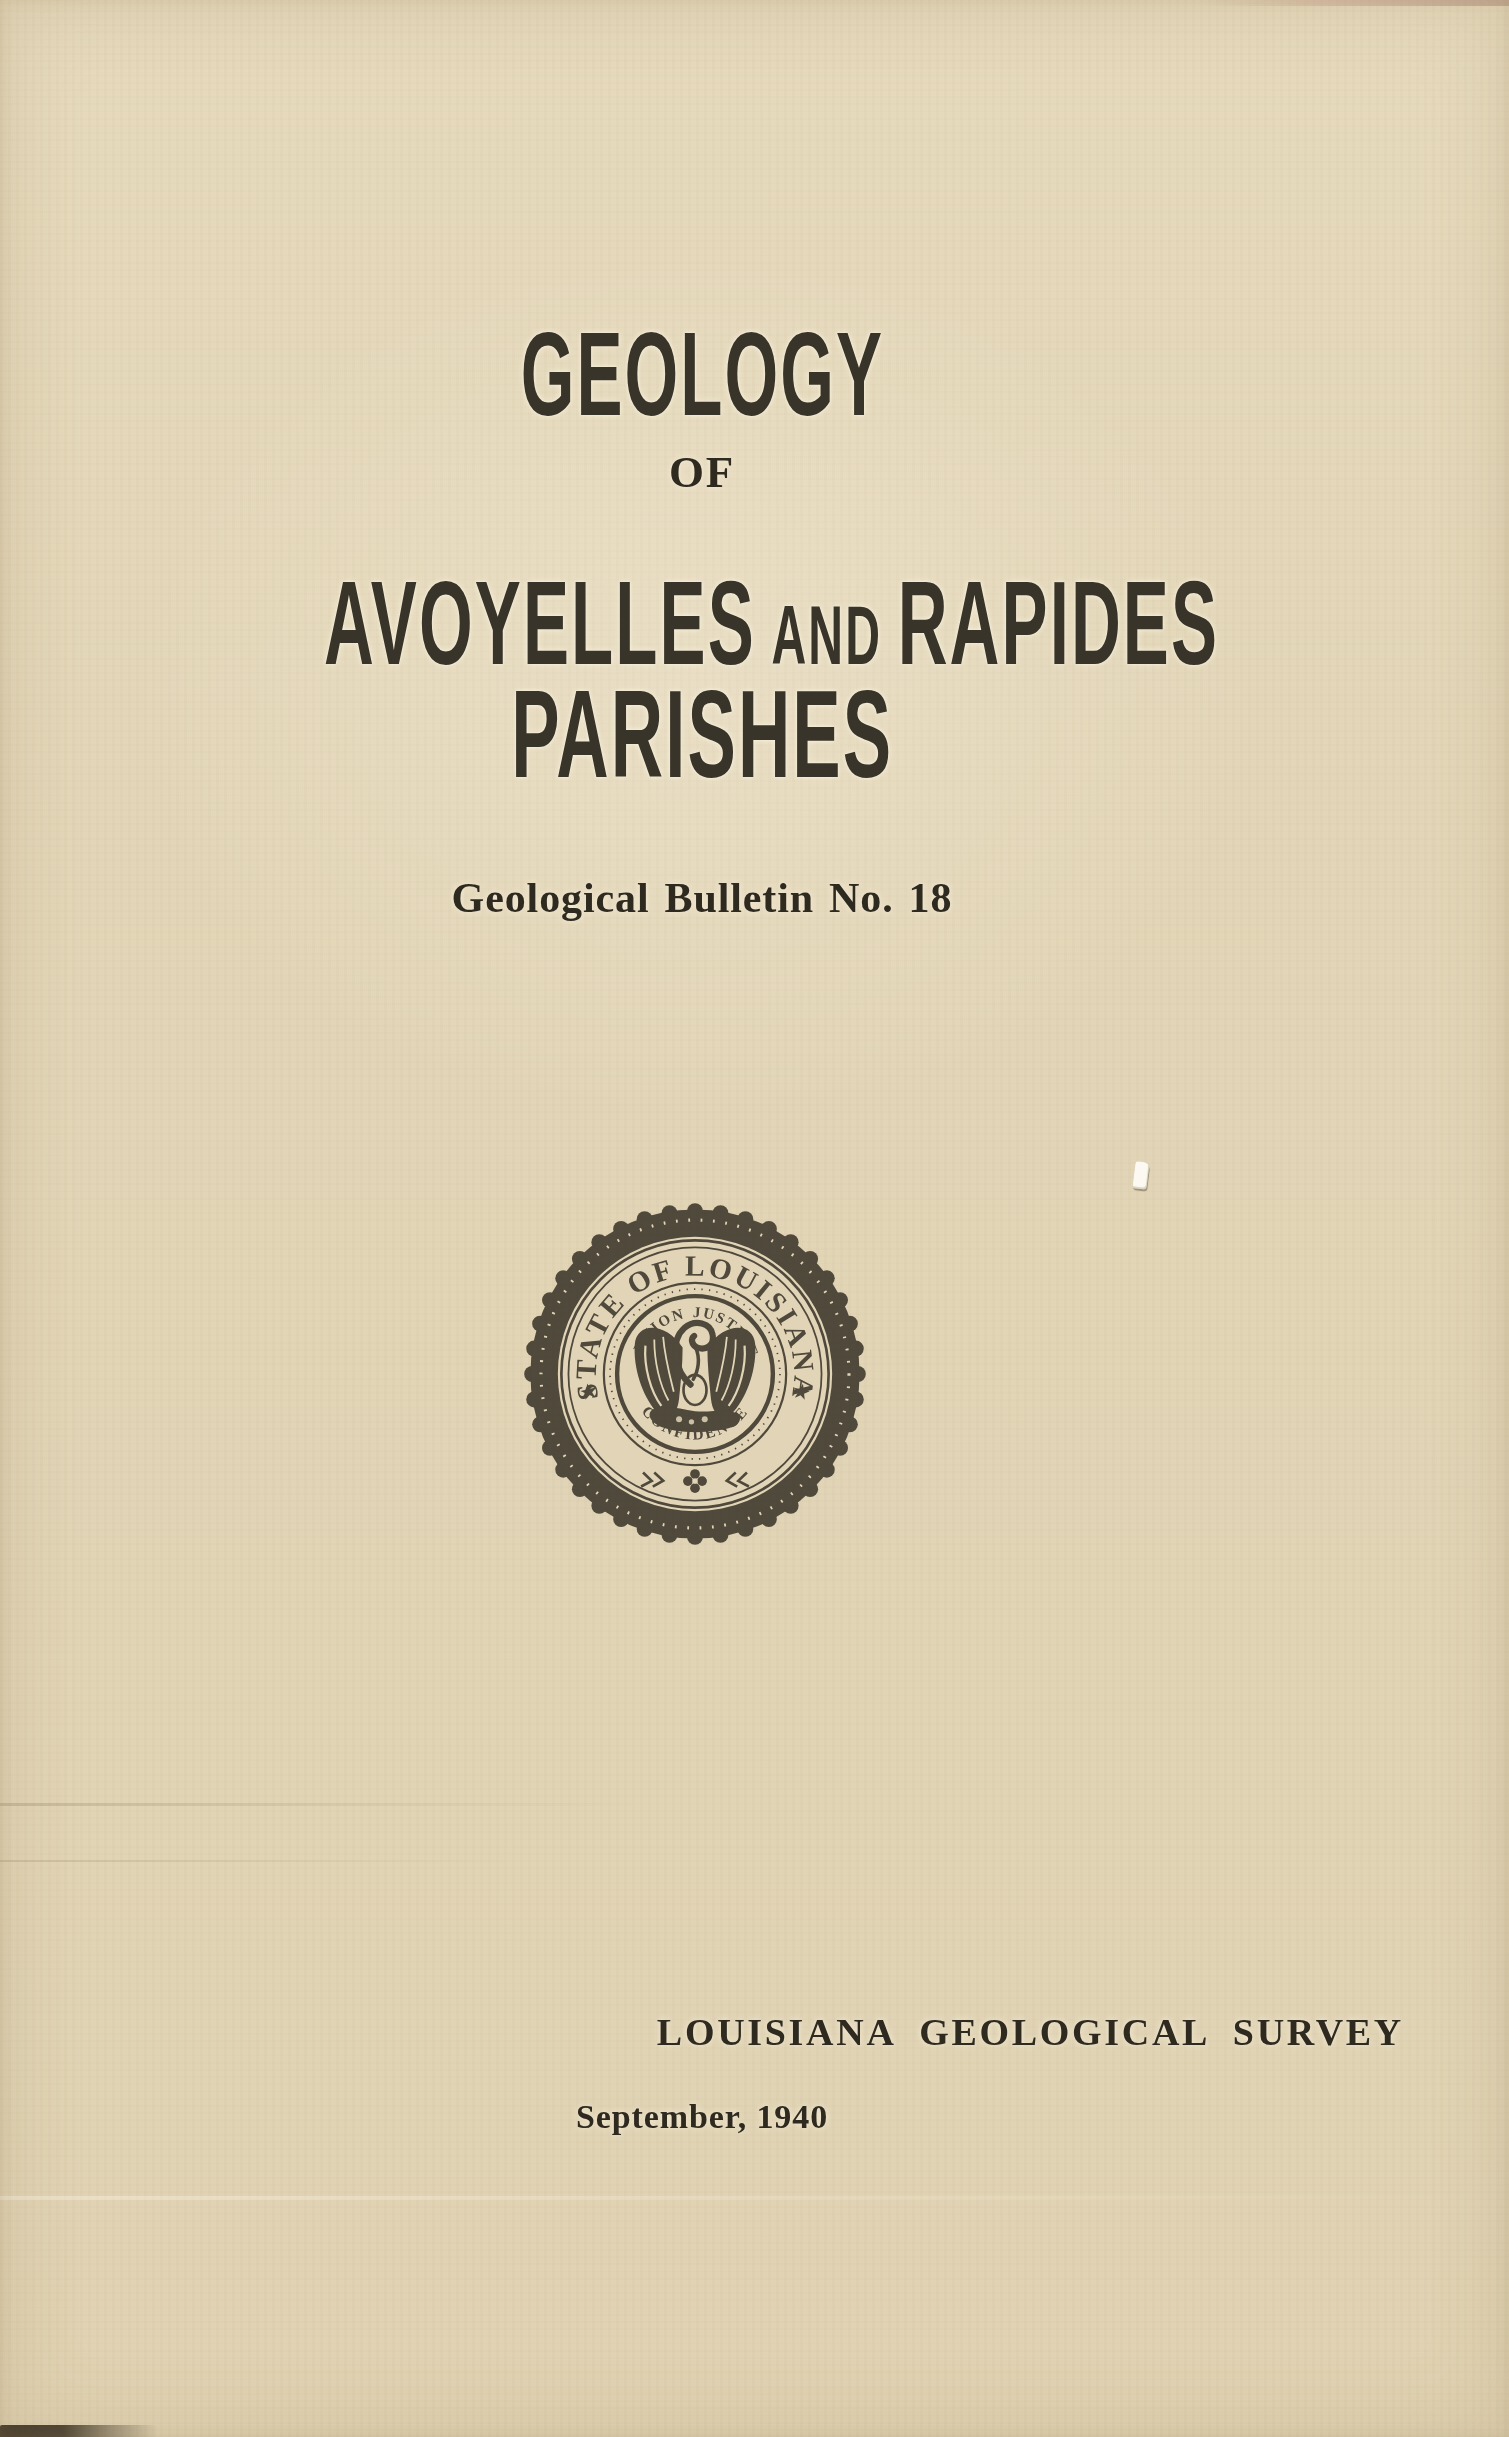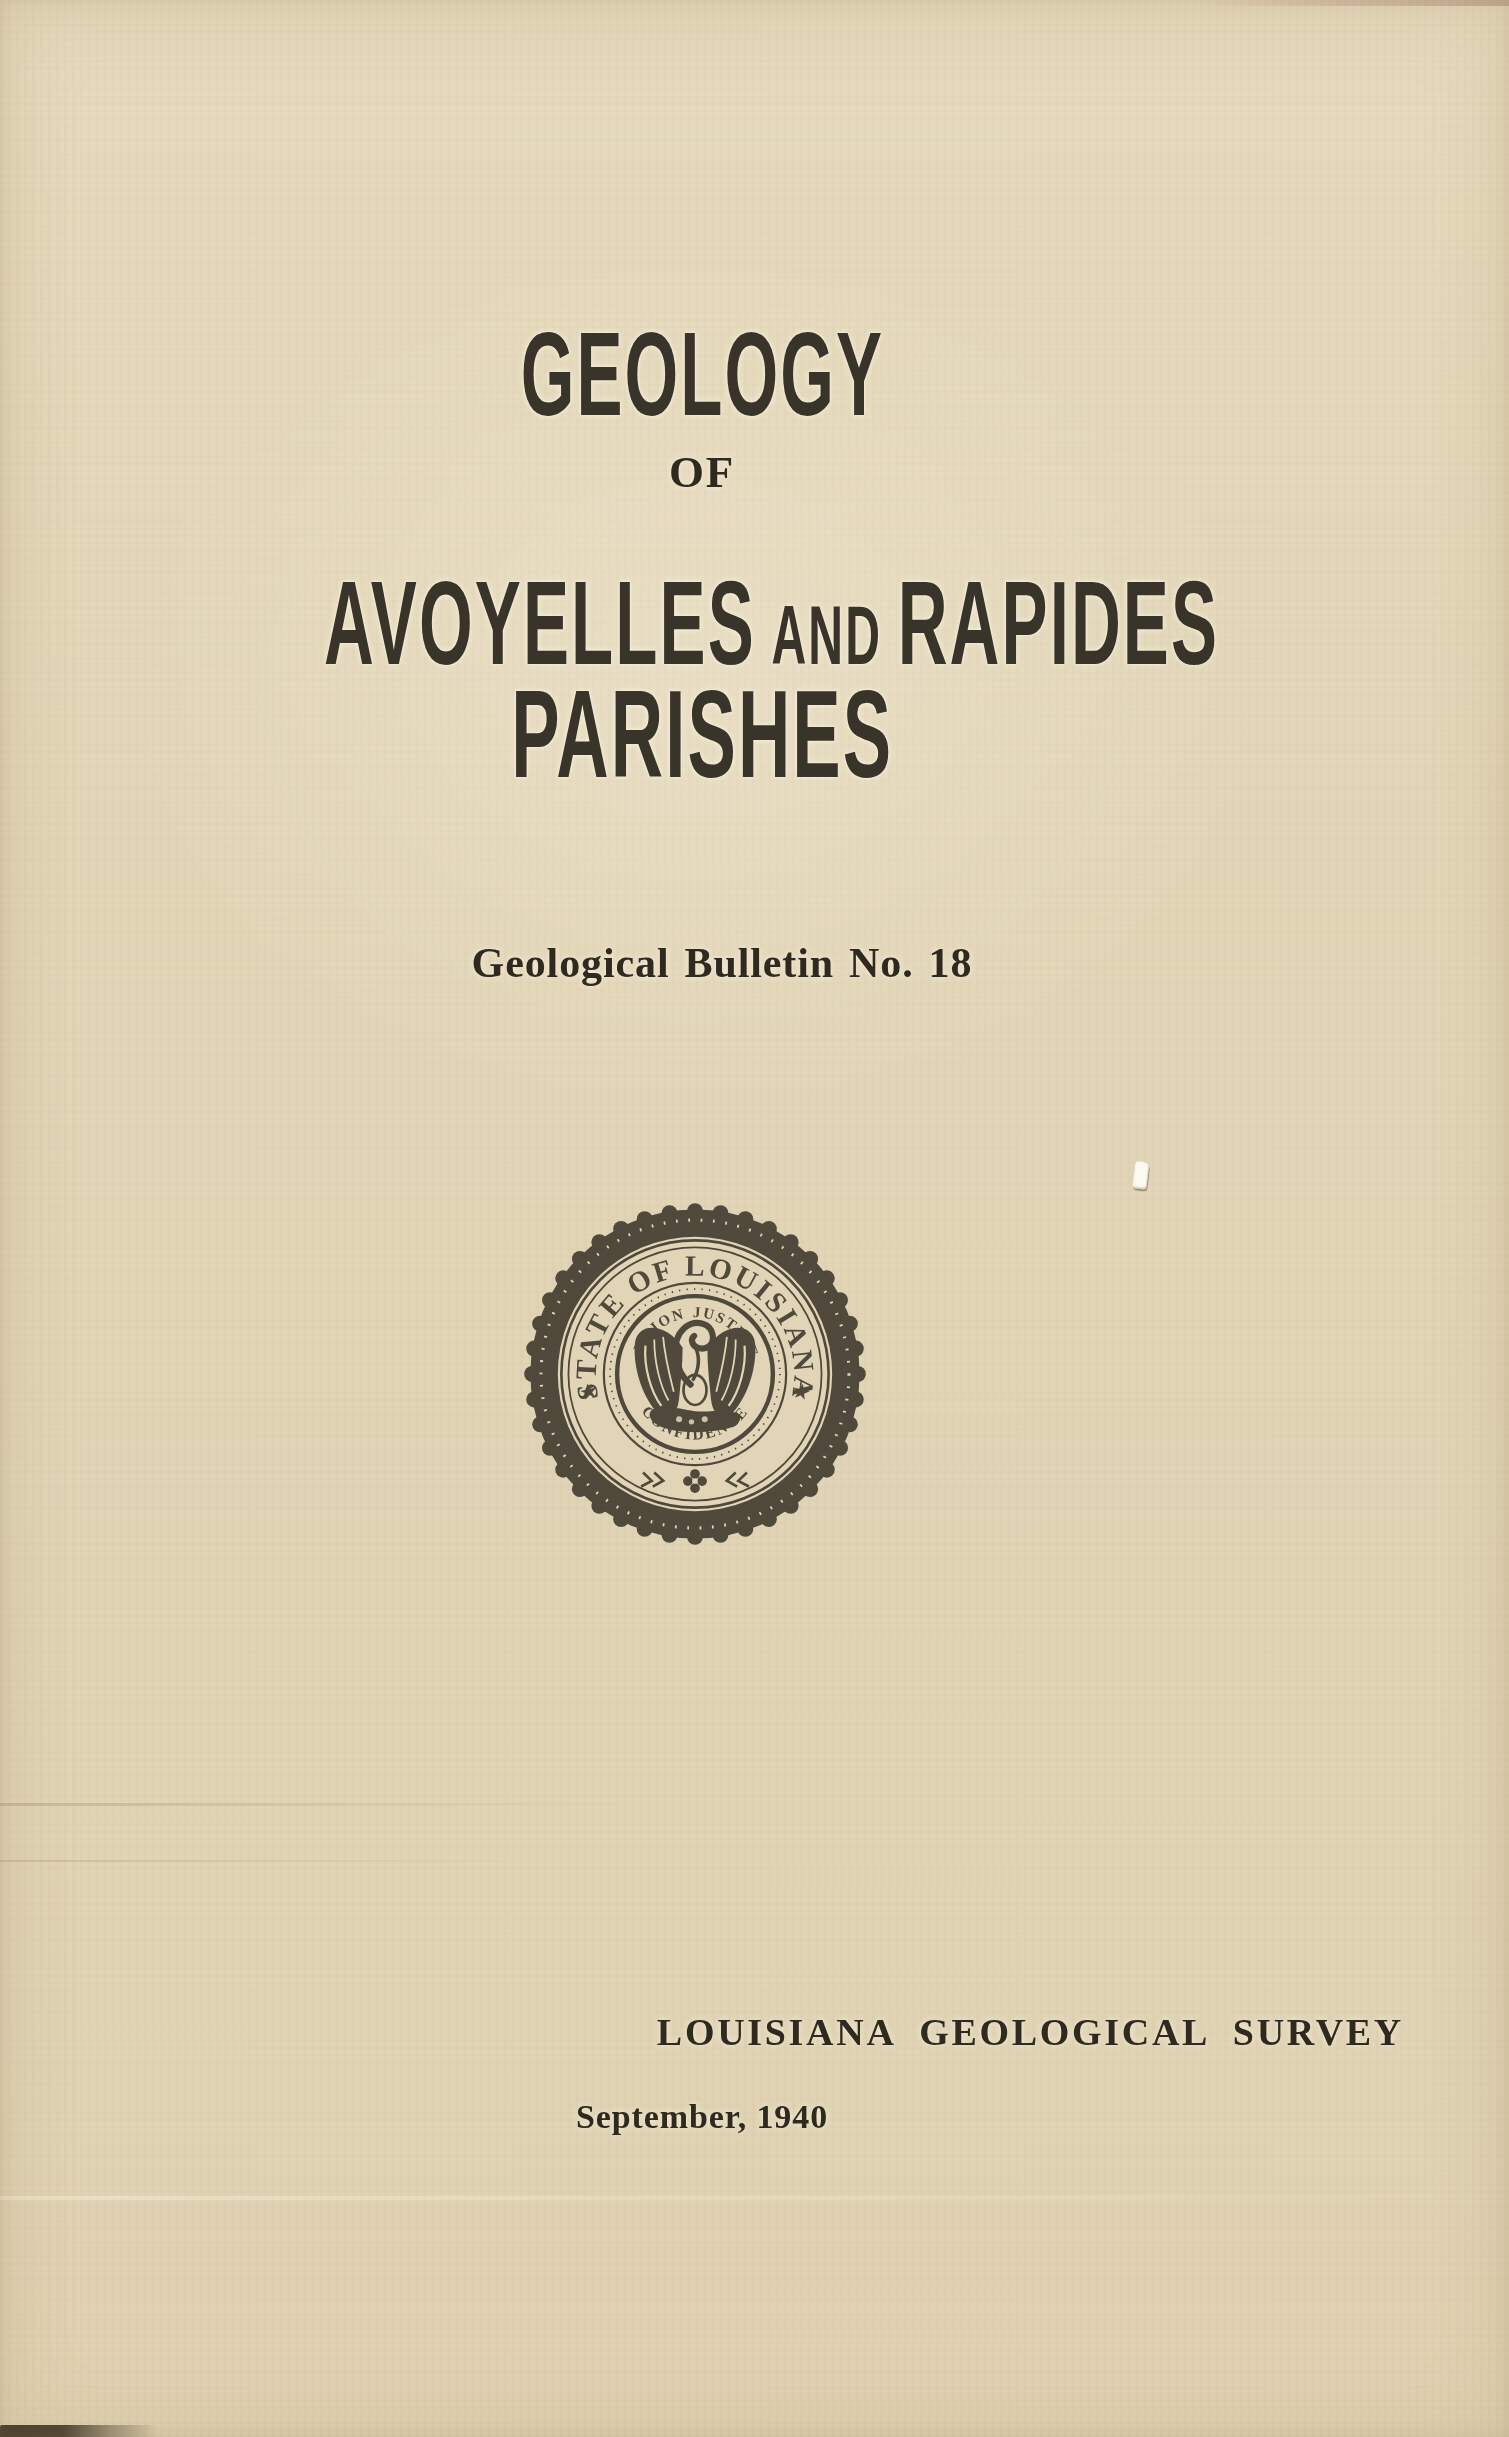--- a/index.html
+++ b/index.html
@@ -53,21 +53,21 @@
     font-weight: bold;
     color: #2f2a20;
     line-height: 1;
     text-shadow: 0 0 7.2px rgba(249,242,223,0.9);
   }
   #title-line1 { top: 314px; font-size: 119px; }
   #title-line2 { top: 450px; font-size: 45px; letter-spacing: 1.8px; }
   #title-line3 { top: 543px; font-size: 119px; margin-top: 20px; }
   #title-line3 .and-small { font-size: 83px; margin: 0 27px; }
   #title-line4 { top: 671px; font-size: 125px; }
-  #bulletin-line { top: 942px; font-size: 42px; letter-spacing: 0.9px; word-spacing: 3.6px; padding-left: 20px; }
+  #bulletin-line { top: 877px; font-size: 42px; letter-spacing: 0.9px; word-spacing: 3.6px; }
   #imprint-published { top: 1934px; font-size: 32px; }
   #imprint-department { top: 1974px; font-size: 38px; letter-spacing: 2.7px; word-spacing: 12.6px; }
   #imprint-survey { top: 2013px; font-size: 38px; letter-spacing: 2.7px; word-spacing: 12.6px; text-align: right; }
   #imprint-city { top: 2062px; font-size: 34px; }
   #imprint-date { top: 2100px; font-size: 34px; letter-spacing: 0.9px; }
   #seal {
     position: absolute;
     left: 518px;
     top: 1197px;
     width: 354px;

